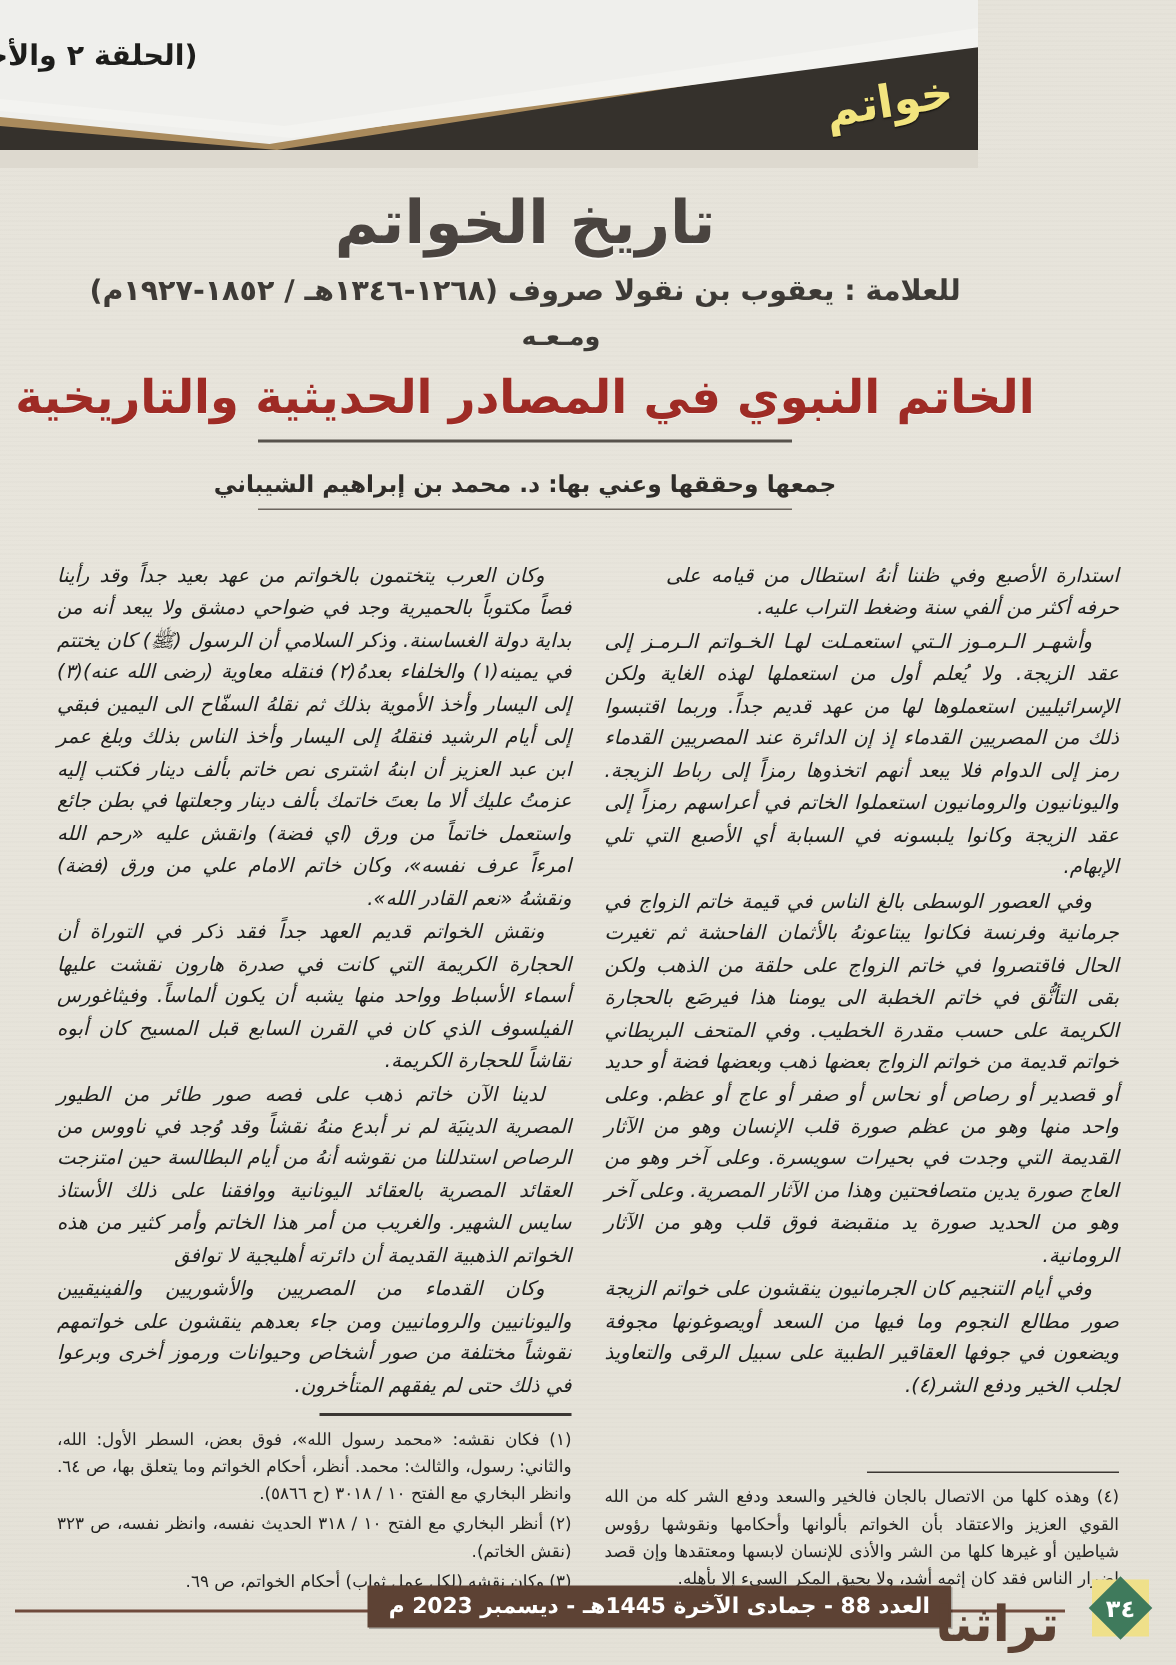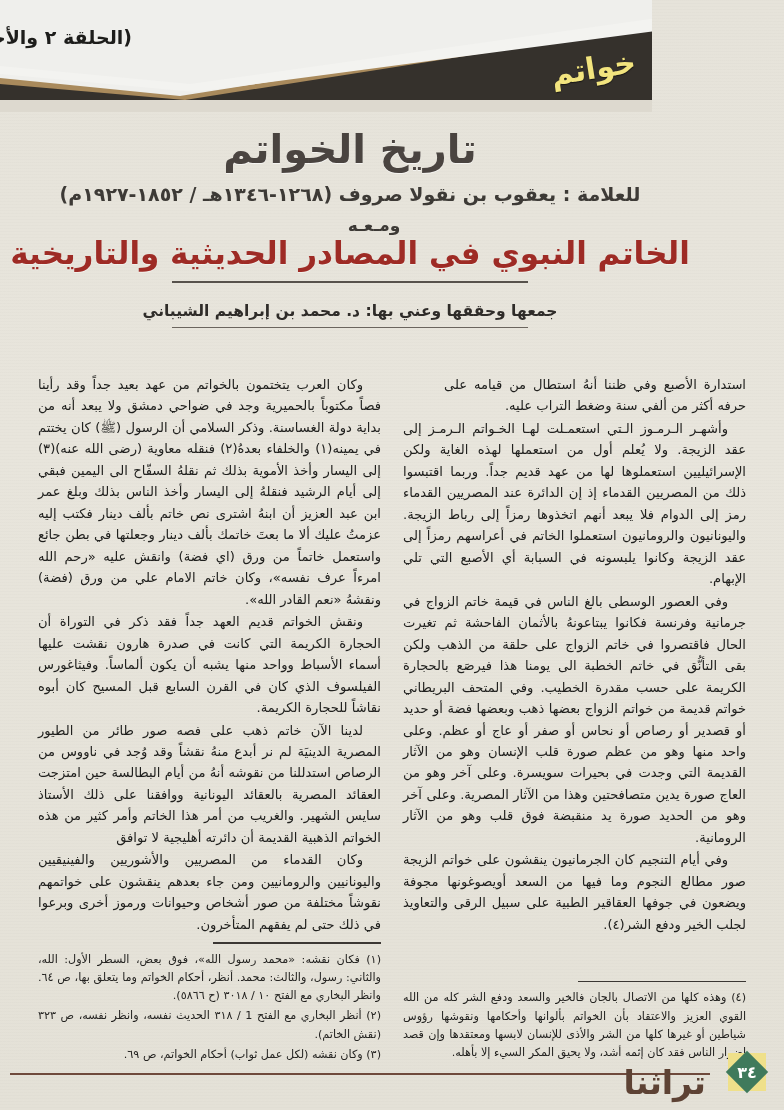--- a/index.html
+++ b/index.html
@@ -96,20 +96,21 @@
     color: #3d3a36;
     margin-top: 8px;
     letter-spacing: 3px;
     padding-left: 48px;
   }
   .sub-title {
     font-family: "DejaVu Sans", "Liberation Sans", sans-serif;
     font-size: 31px;
     font-weight: bold;
     color: #9e2b25;
+    margin-top: 12px;
     line-height: 1.2;
     letter-spacing: 0.5px;
     text-shadow: 0 1px 0 rgba(255,255,255,0.45);
   }
   .rule-short {
     width: 356px;
     height: 2px;
     background: #57524c;
     margin: 9px auto 0 auto;
   }
@@ -141,21 +142,21 @@
     box-sizing: border-box;
   }
   .col {
     width: 343px;
     display: flex;
     flex-direction: column;
     justify-content: flex-start;
     height: 100%;
     position: relative;
   }
-  .col-body { flex: 1 1 auto; }
+  .col-body { flex: 1 1 auto; font-style: italic; }
 
   p.body {
     font-family: "DejaVu Sans", "Liberation Sans", sans-serif;
     font-size: 13.1px;
     line-height: 1.64;
     color: #20201e;
     margin: 0 0 1px 0;
     text-align: justify;
     text-justify: inter-word;
     text-indent: 18px;
@@ -284,21 +285,21 @@
     <div class="col">
       <div class="col-body">
         <p class="body">وكان العرب يتختمون بالخواتم من عهد بعيد جداً وقد رأينا فصاً مكتوباً بالحميرية وجد في ضواحي دمشق ولا يبعد أنه من بداية دولة الغساسنة. وذكر السلامي أن الرسول (ﷺ) كان يختتم في يمينه(١) والخلفاء بعدهُ(٢) فنقله معاوية (رضى الله عنه)(٣) إلى اليسار وأخذ الأموية بذلك ثم نقلهُ السفّاح الى اليمين فبقي إلى أيام الرشيد فنقلهُ إلى اليسار وأخذ الناس بذلك وبلغ عمر ابن عبد العزيز أن ابنهُ اشترى نص خاتم بألف دينار فكتب إليه عزمتُ عليك ألا ما بعتَ خاتمك بألف دينار وجعلتها في بطن جائع واستعمل خاتماً من ورق (اي فضة) وانقش عليه «رحم الله امرءاً عرف نفسه»، وكان خاتم الامام علي من ورق (فضة) ونقشهُ «نعم القادر الله».</p>
         <p class="body">ونقش الخواتم قديم العهد جداً فقد ذكر في التوراة أن الحجارة الكريمة التي كانت في صدرة هارون نقشت عليها أسماء الأسباط وواحد منها يشبه أن يكون ألماساً. وفيثاغورس الفيلسوف الذي كان في القرن السابع قبل المسيح كان أبوه نقاشاً للحجارة الكريمة.</p>
         <p class="body">لدينا الآن خاتم ذهب على فصه صور طائر من الطيور المصرية الدينيَة لم نر أبدع منهُ نقشاً وقد وُجد في ناووس من الرصاص استدللنا من نقوشه أنهُ من أيام البطالسة حين امتزجت العقائد المصرية بالعقائد اليونانية ووافقنا على ذلك الأستاذ سايس الشهير. والغريب من أمر هذا الخاتم وأمر كثير من هذه الخواتم الذهبية القديمة أن دائرته أهليجية لا توافق</p>
         <p class="body">وكان القدماء من المصريين والأشوريين والفينيقيين واليونانيين والرومانيين ومن جاء بعدهم ينقشون على خواتمهم نقوشاً مختلفة من صور أشخاص وحيوانات ورموز أخرى وبرعوا في ذلك حتى لم يفقهم المتأخرون.</p>
       </div>
       <div class="fn-block">
         <div class="fn-rule"></div>
         <p class="footnote">(١) فكان نقشه: «محمد رسول الله»، فوق بعض، السطر الأول: الله، والثاني: رسول، والثالث: محمد. أنظر، أحكام الخواتم وما يتعلق بها، ص ٦٤. وانظر البخاري مع الفتح ١٠ / ٣٠١٨ (ح ٥٨٦٦).</p>
-        <p class="footnote">(٢) أنظر البخاري مع الفتح 1 / ٣١٨ الحديث نفسه، وانظر نفسه، ص ٣٢٣ (نقش الخاتم).</p>
+        <p class="footnote">(٢) أنظر البخاري مع الفتح ١٠ / ٣١٨ الحديث نفسه، وانظر نفسه، ص ٣٢٣ (نقش الخاتم).</p>
         <p class="footnote">(٣) وكان نقشه (لكل عمل ثواب) أحكام الخواتم، ص ٦٩.</p>
       </div>
     </div>
 
     <div class="col">
       <div class="col-body">
         <p class="body noindent">استدارة الأصبع وفي ظننا أنهُ استطال من قيامه على حرفه أكثر من ألفي سنة وضغط التراب عليه.</p>
         <p class="body">وأشهـر الـرمـوز الـتي استعمـلت لهـا الخـواتم الـرمـز إلى عقد الزيجة. ولا يُعلم أول من استعملها لهذه الغاية ولكن الإسرائيليين استعملوها لها من عهد قديم جداً. وربما اقتبسوا ذلك من المصريين القدماء إذ إن الدائرة عند المصريين القدماء رمز إلى الدوام فلا يبعد أنهم اتخذوها رمزاً إلى رباط الزيجة. واليونانيون والرومانيون استعملوا الخاتم في أعراسهم رمزاً إلى عقد الزيجة وكانوا يلبسونه في السبابة أي الأصبع التي تلي الإبهام.</p>
         <p class="body">وفي العصور الوسطى بالغ الناس في قيمة خاتم الزواج في جرمانية وفرنسة فكانوا يبتاعونهُ بالأثمان الفاحشة ثم تغيرت الحال فاقتصروا في خاتم الزواج على حلقة من الذهب ولكن بقى التأنُّق في خاتم الخطبة الى يومنا هذا فيرصَع بالحجارة الكريمة على حسب مقدرة الخطيب. وفي المتحف البريطاني خواتم قديمة من خواتم الزواج بعضها ذهب وبعضها فضة أو حديد أو قصدير أو رصاص أو نحاس أو صفر أو عاج أو عظم. وعلى واحد منها وهو من عظم صورة قلب الإنسان وهو من الآثار القديمة التي وجدت في بحيرات سويسرة. وعلى آخر وهو من العاج صورة يدين متصافحتين وهذا من الآثار المصرية. وعلى آخر وهو من الحديد صورة يد منقبضة فوق قلب وهو من الآثار الرومانية.</p>
         <p class="body">وفي أيام التنجيم كان الجرمانيون ينقشون على خواتم الزيجة صور مطالع النجوم وما فيها من السعد أويصوغونها مجوفة ويضعون في جوفها العقاقير الطبية على سبيل الرقى والتعاويذ لجلب الخير ودفع الشر(٤).</p>
@@ -306,20 +307,21 @@
       <div class="fn-block">
         <div class="fn-rule"></div>
         <p class="footnote">(٤) وهذه كلها من الاتصال بالجان فالخير والسعد ودفع الشر كله من الله القوي العزيز والاعتقاد بأن الخواتم بألوانها وأحكامها ونقوشها رؤوس شياطين أو غيرها كلها من الشر والأذى للإنسان لابسها ومعتقدها وإن قصد إضرار الناس فقد كان إثمه أشد، ولا يحيق المكر السيء إلا بأهله.</p>
       </div>
     </div>
 
   </div>
 
   <div class="footer">
     <div class="footer-line"></div>
+    <div class="footer-bar">العدد 88 - جمادى الآخرة 1445هـ - ديسمبر 2023 م</div>
     <div class="brand">تراثنا</div>
     <div class="page-badge">
       <div class="diamond"></div>
       <div class="num">٣٤</div>
     </div>
   </div>
 
 </div>
 
 </body></html>

